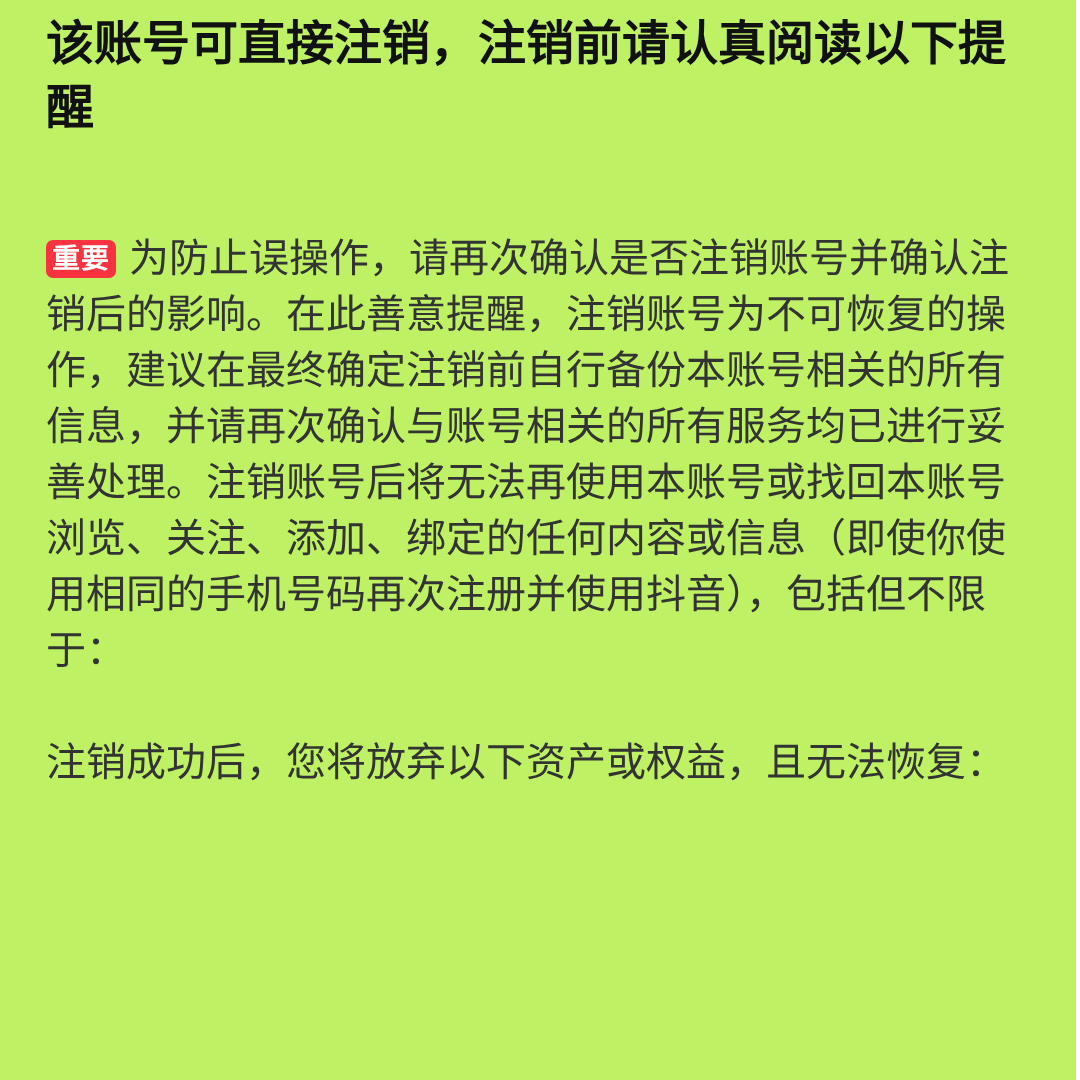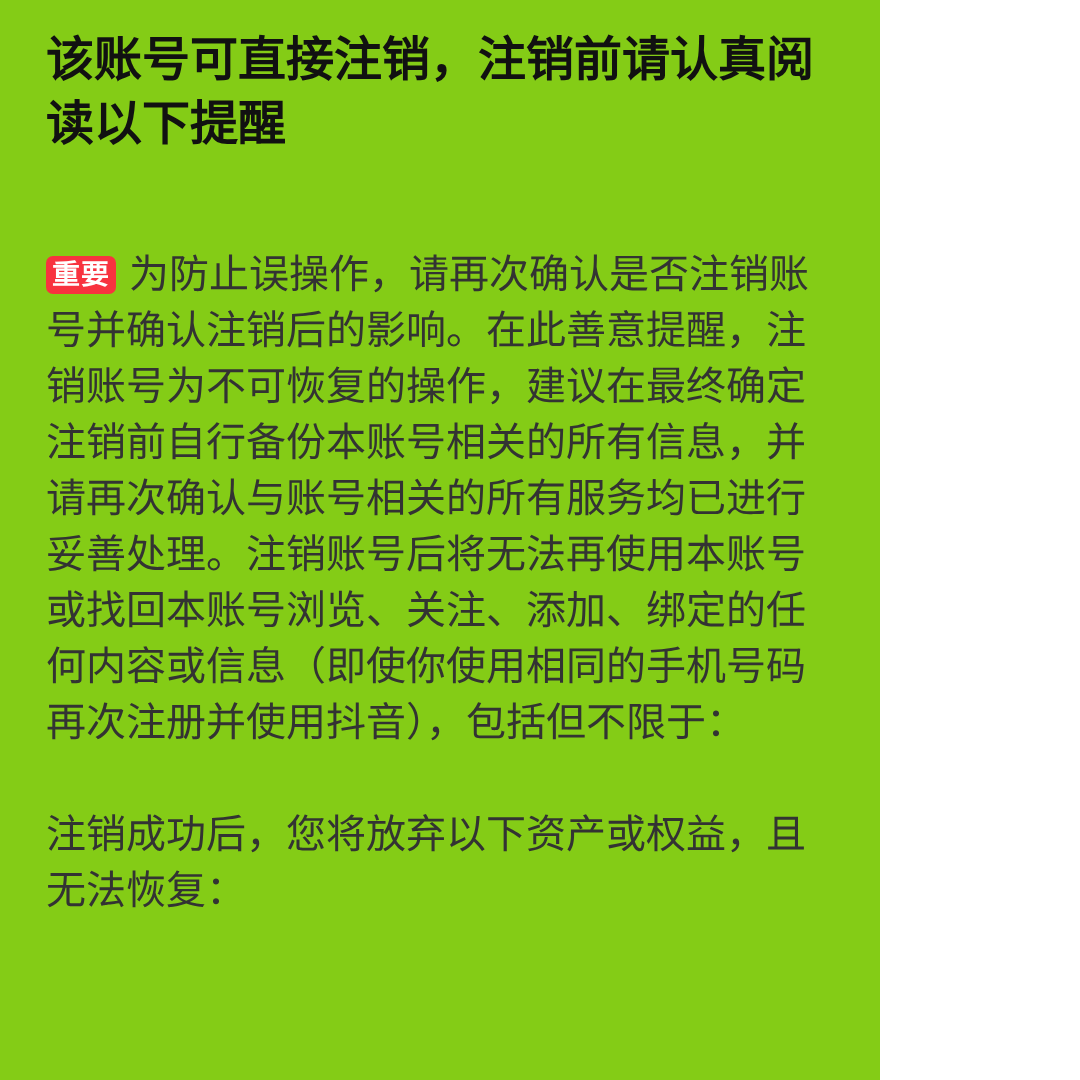--- a/index.html
+++ b/index.html
@@ -8,24 +8,24 @@
     background: #ffffff;
   }
   body {
     width: 1080px;
     height: 1080px;
     overflow: hidden;
     font-family: "Liberation Sans", "DejaVu Sans", sans-serif;
   }
   .page {
     box-sizing: border-box;
-    width: 880px;
+    width: 1076px;
     height: 1080px;
-    padding: 28px 46px 0 46px;
-    background: #84cc16;
+    padding: 12px 46px 0 46px;
+    background: #bef264;
   }
   .page-title {
     margin: 0;
     font-size: 48px;
     line-height: 64px;
     font-weight: 700;
     color: #111111;
     letter-spacing: 0;
     text-align: left;
   }

